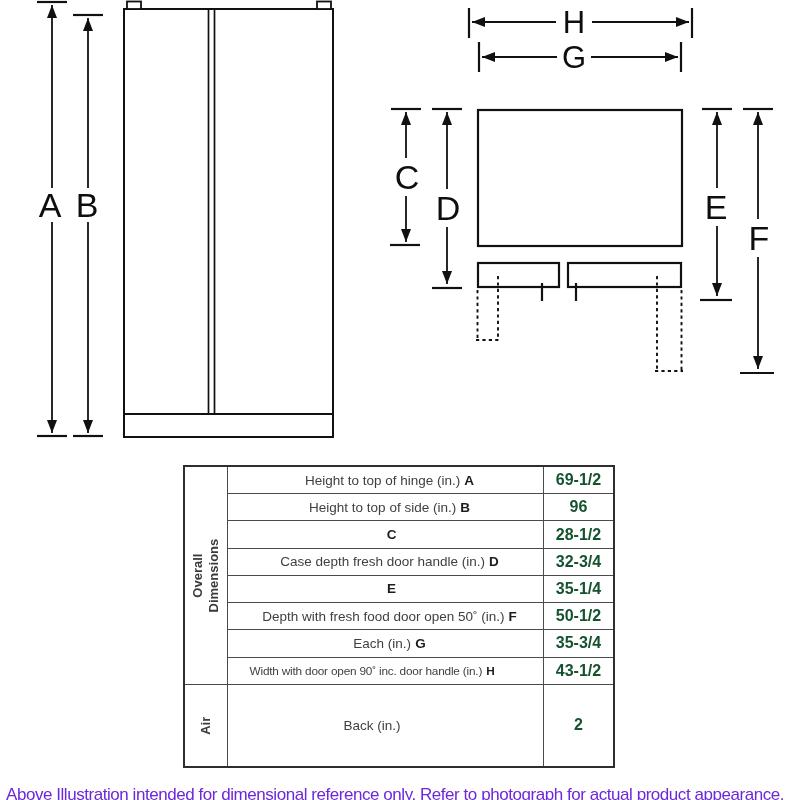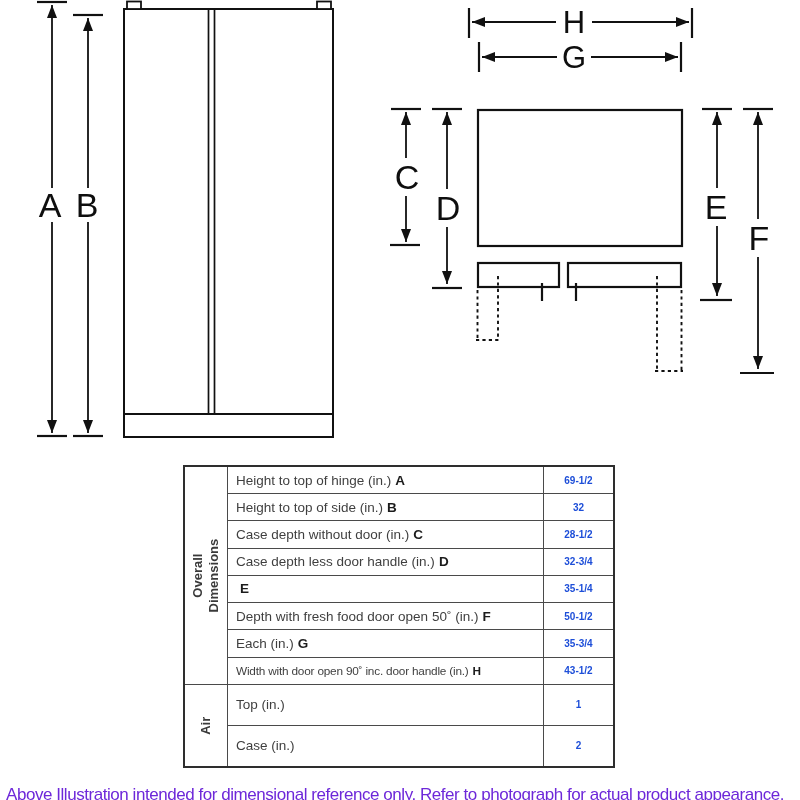--- a/index.html
+++ b/index.html
@@ -30,28 +30,28 @@
   }
   .rot{
     transform:rotate(-90deg);white-space:nowrap;text-align:center;
     font-weight:700;font-size:13px;line-height:1.2;color:#3a3a3a;
   }
   .rows{flex:1;display:flex;flex-direction:column;min-width:0;}
   .trow{flex:1;display:flex;align-items:stretch;border-bottom:1px solid #4a4a4a;min-height:0;}
   .trow:last-child{border-bottom:none;gap:35px;}
   .desc{
     flex:1;display:flex;align-items:center;padding-left:8px;
-    font-size:13.5px;white-space:nowrap;overflow:hidden;
+    font-size:13.5px;white-space:nowrap;overflow:hidden;justify-content:center;
   }
   .desc .letter{font-weight:700;color:#1c1c1c;margin-left:4px;}
   .trow.tight .desc{font-size:11.8px;letter-spacing:-0.2px;}
   .val{
     flex:0 0 69px;border-left:1px solid #4a4a4a;
     display:flex;align-items:center;justify-content:center;
-    font-weight:700;font-size:10px;color:#1d4ed8;
+    font-weight:700;font-size:16px;color:#14532d;
   }
   
   .caption{
     position:absolute;left:6px;top:785px;white-space:nowrap;
     font-size:17px;letter-spacing:-0.45px;color:#6d28d9;
   }
 </style>
 </head>
 <body>
 
@@ -169,32 +169,31 @@
             <span>Height to top of hinge (in.)</span>
             <span class="letter">A</span>
           </div>
         <div class="val">69-1/2</div>
       </div>
       <div class="trow">
         <div class="desc">
             <span>Height to top of side (in.)</span>
             <span class="letter">B</span>
           </div>
-        <div class="val">32</div>
-      </div>
-      <div class="trow">
-        <div class="desc">
-            <span>Case depth without door (in.)</span>
+        <div class="val">96</div>
+      </div>
+      <div class="trow">
+        <div class="desc">
             <span class="letter">C</span>
           </div>
         <div class="val">28-1/2</div>
       </div>
       <div class="trow">
         <div class="desc">
-            <span>Case depth less door handle (in.)</span>
+            <span>Case depth fresh door handle (in.)</span>
             <span class="letter">D</span>
           </div>
         <div class="val">32-3/4</div>
       </div>
       <div class="trow">
         <div class="desc">
             <span class="letter">E</span>
           </div>
         <div class="val">35-1/4</div>
       </div>
@@ -222,27 +221,21 @@
     </div>
   </div>
 
   <div class="tsec tsec-air">
     <div class="glabel">
       <div class="rot">Air</div>
     </div>
     <div class="rows">
       <div class="trow">
         <div class="desc">
-            <span>Top (in.)</span>
-          </div>
-        <div class="val">1</div>
-      </div>
-      <div class="trow">
-        <div class="desc">
-            <span>Case (in.)</span>
+            <span>Back (in.)</span>
           </div>
         <div class="val">2</div>
       </div>
     </div>
   </div>
 
 </div>
 
 <div class="caption">Above Illustration intended for dimensional reference only. Refer to photograph for actual product appearance.</div>
 

